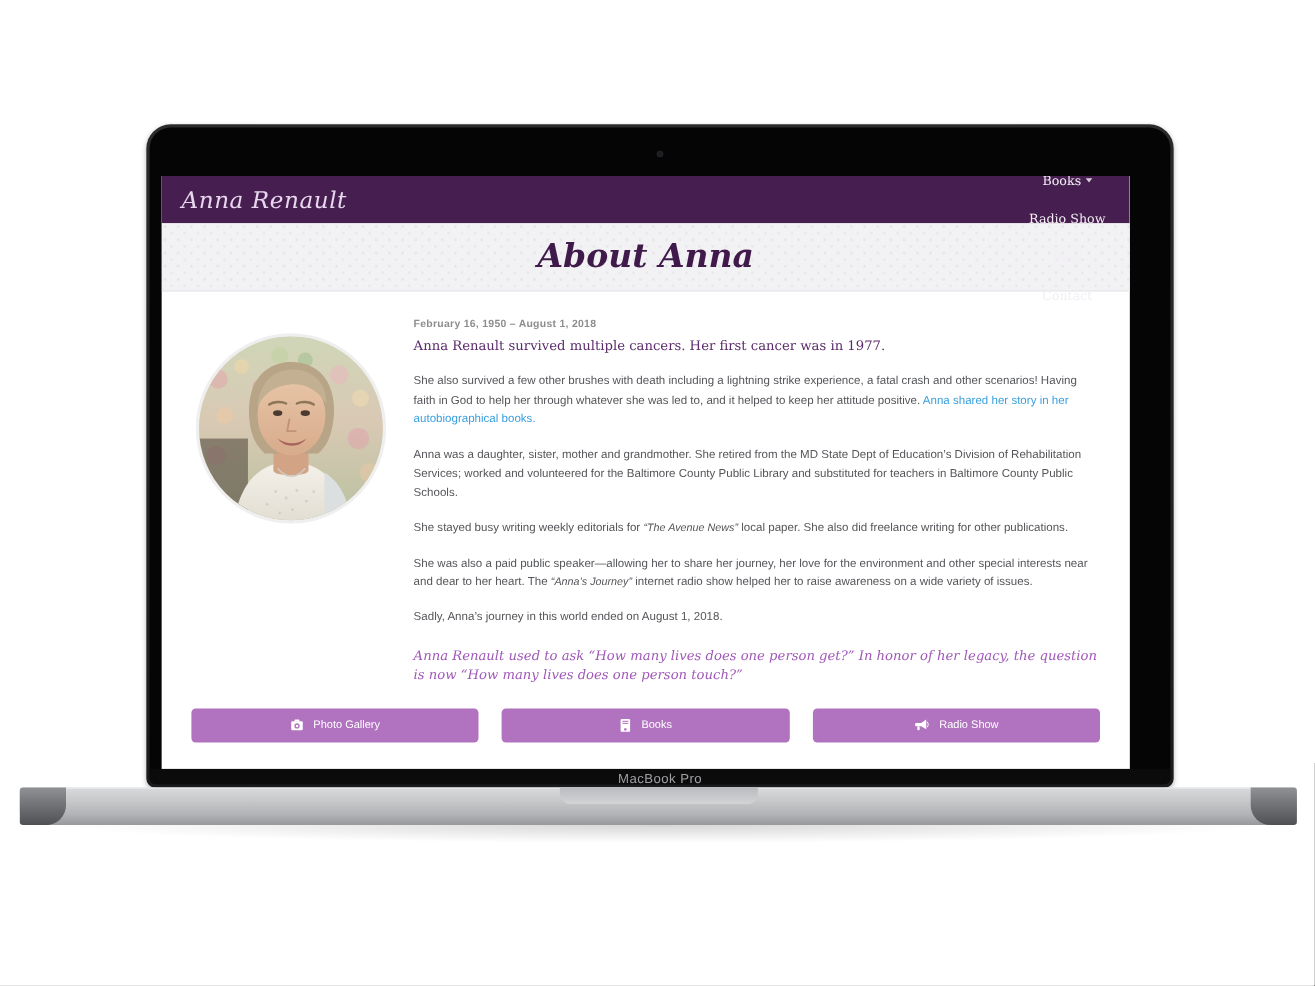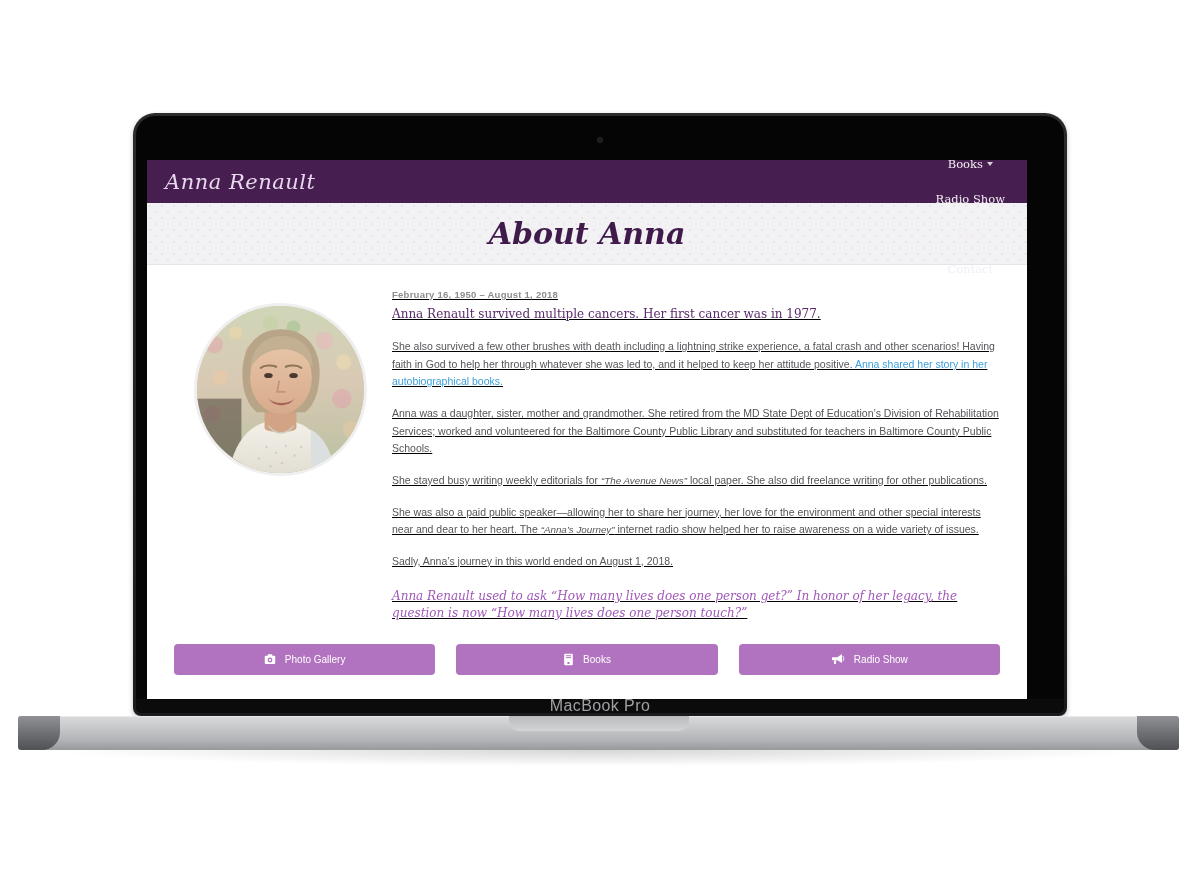--- a/index.html
+++ b/index.html
@@ -66,21 +66,21 @@
     left: 0; bottom: 0;
     width: 100%; height: 14px;
     background: #0b0b0c;
   }
   .chin-label {
     position: absolute;
     left: 0; bottom: -2px;
     width: 100%;
     text-align: center;
     color: #9fa0a3;
-    font-size: 16px;
+    font-size: 12px;
     letter-spacing: 0.4px;
     font-family: "Liberation Sans", sans-serif;
   }
 
   
   .laptop-base {
     position: absolute;
     left: 18px;
     top: 716px;
     width: 1161px;
@@ -171,23 +171,22 @@
   .page-title {
     font-family: "DejaVu Serif", serif;
     font-style: italic;
     font-weight: bold;
     font-size: 30px;
     color: #3f1a4a;
   }
 
   .content {
     display: flex;
-    padding: 24px 27px 0 29px;
+    padding: 24px 27px 0 13px;
     gap: 0;
-    text-decoration: underline;
   }
   .col-photo { width: 208px; flex: none; padding-top: 14px; }
   .portrait {
     width: 173px; height: 173px;
     margin: 0 auto;
     border-radius: 50%;
     border: 3px solid #efefef;
     overflow: hidden;
     position: relative;
     background: #d8cdb9;

